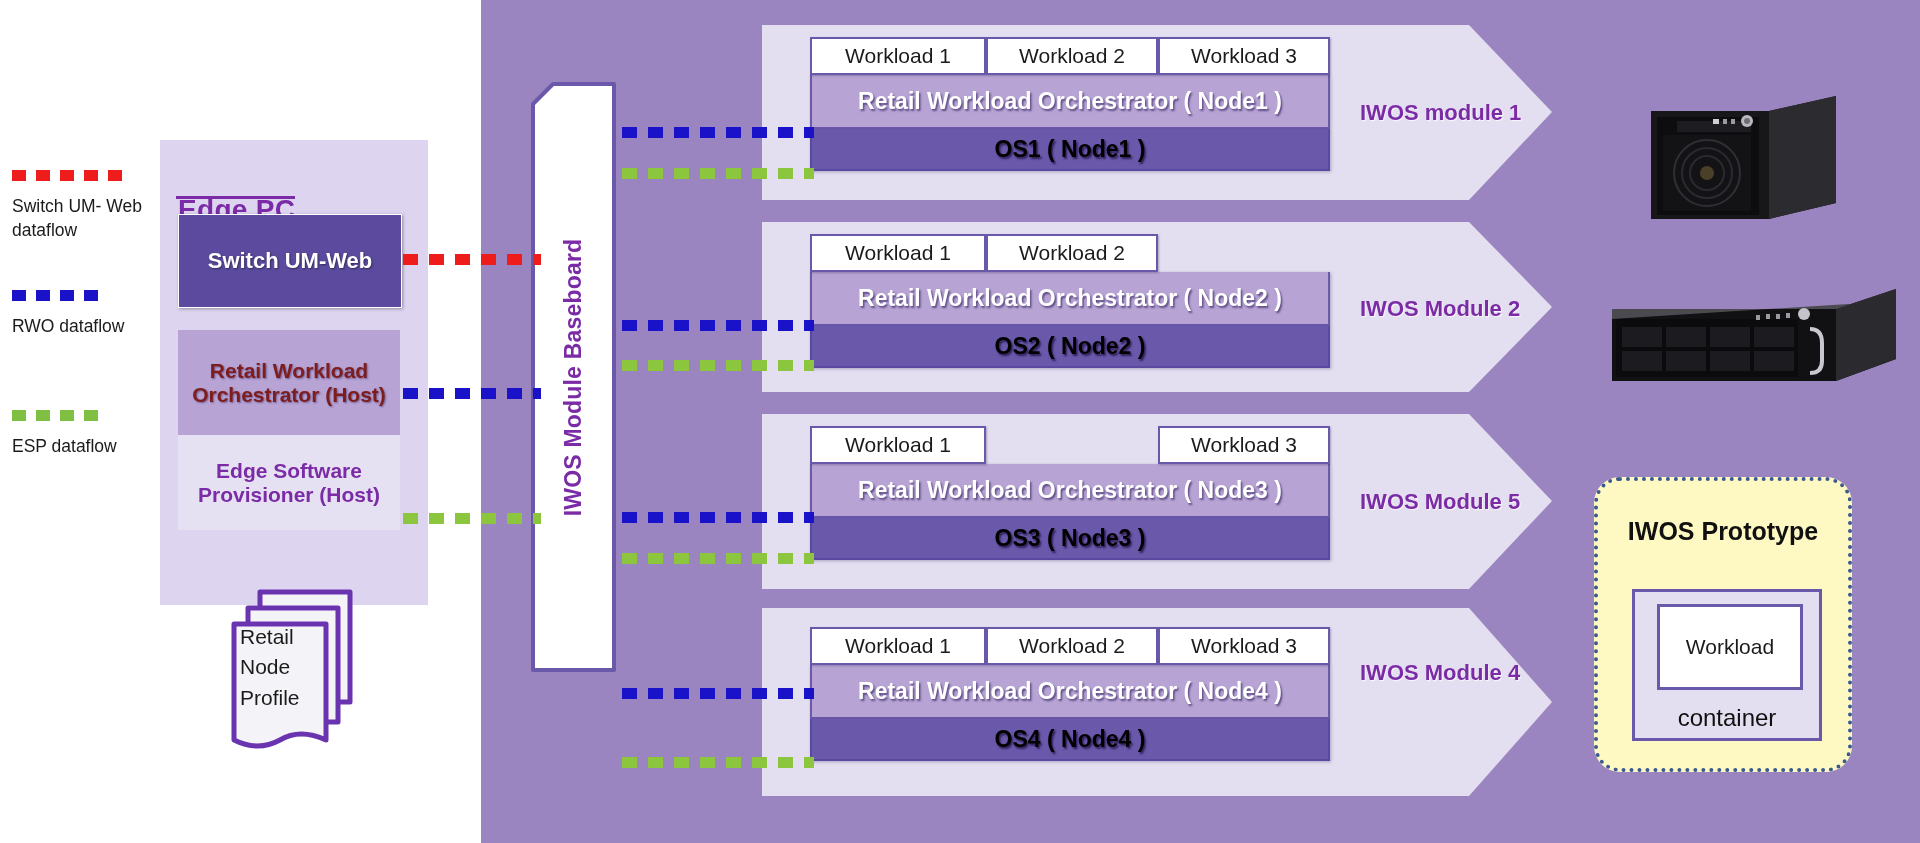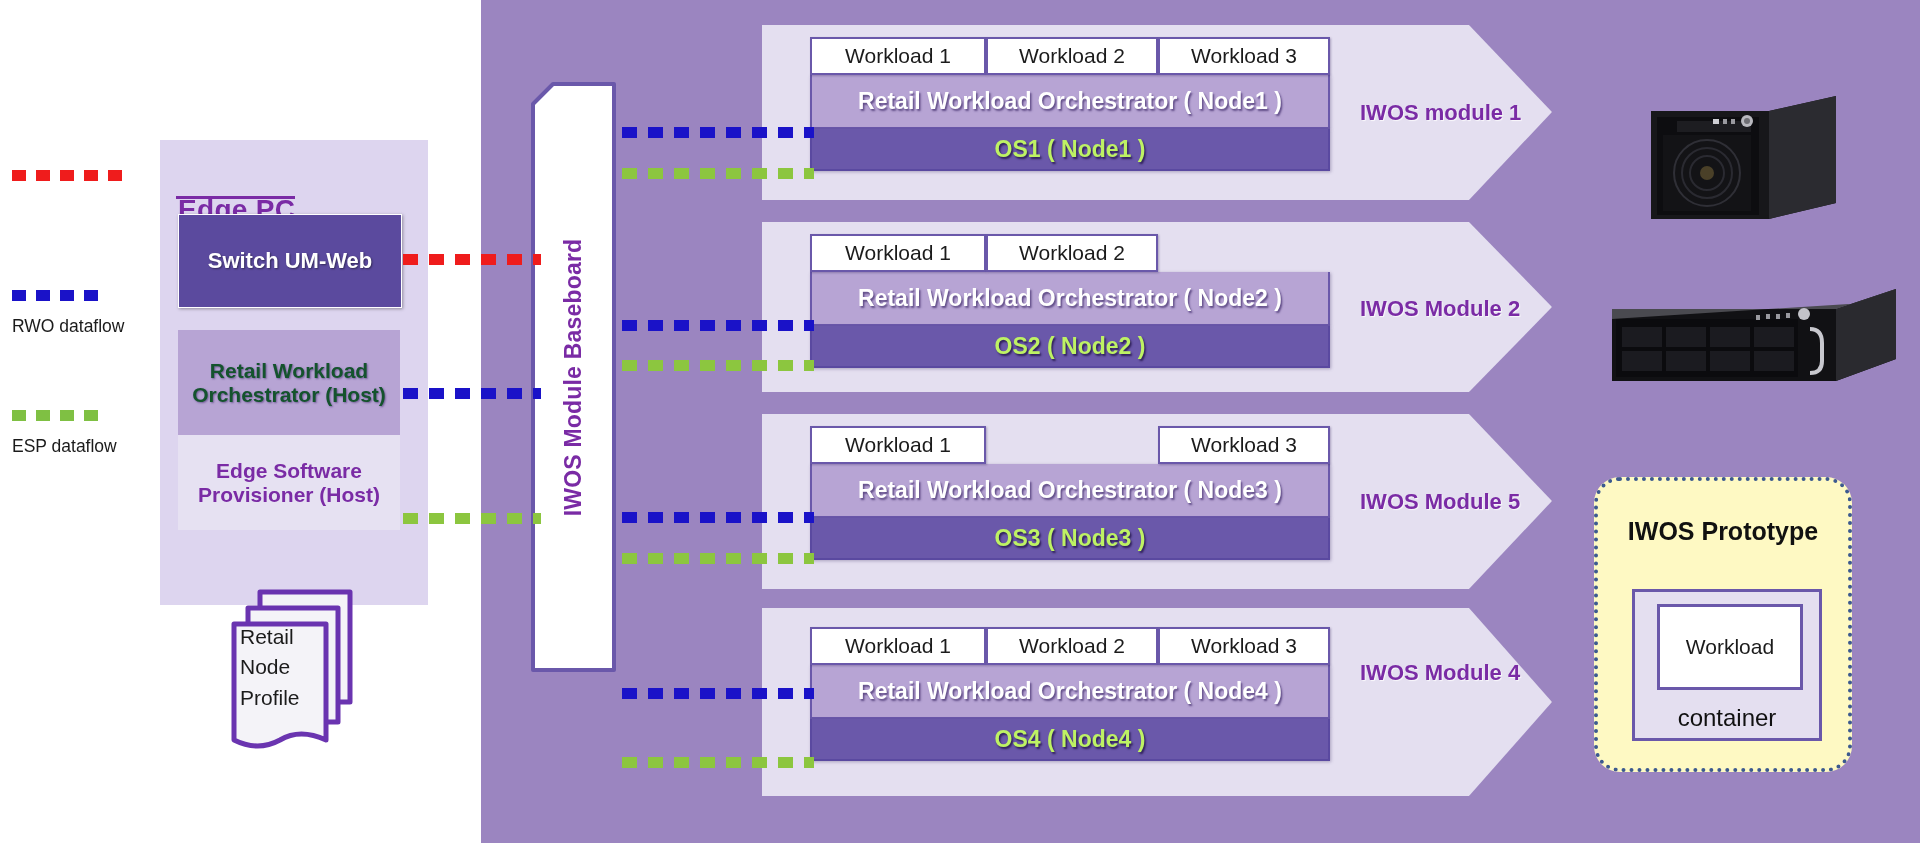--- a/index.html
+++ b/index.html
@@ -48,21 +48,21 @@
     background:#5b4a9e;border:1px solid #ffffff;
     display:flex;align-items:center;justify-content:center;text-align:center;
     color:#ffffff;font-weight:bold;font-size:22px;line-height:1.15;
     box-shadow:1px 1px 3px rgba(0,0,0,.35);
     text-shadow:1px 1px 2px rgba(0,0,0,.45);
   }
   .box-rwo-host{
     position:absolute;left:178px;top:330px;width:222px;height:105px;
     background:#b7a4d4;
     display:flex;align-items:center;justify-content:center;text-align:center;
-    color:#14532d;font-weight:bold;font-size:21px;line-height:1.12;
+    color:#7f1d1d;font-weight:bold;font-size:21px;line-height:1.12;
     text-shadow:1px 1px 2px rgba(90,70,130,.75);
   }
   .box-esp-host{
     position:absolute;left:178px;top:435px;width:222px;height:95px;
     background:#e6e1f2;
     display:flex;align-items:center;justify-content:center;text-align:center;
     color:#7a2ba5;font-weight:bold;font-size:21px;line-height:1.12;
   }
 
   
@@ -122,21 +122,21 @@
     background:#b7a4d4;border:2px solid #6a58aa;border-top:none;
     height:54px;display:flex;align-items:center;justify-content:center;
     color:#ffffff;font-weight:bold;font-size:23px;
     text-shadow:1.5px 1.5px 2px rgba(85,65,125,.9);
     box-sizing:border-box;
     box-shadow:1px 1px 3px rgba(60,45,100,.35);
   }
   .os{
     background:#6a58aa;border:2px solid #5a49a0;border-top:none;
     height:42px;display:flex;align-items:center;justify-content:center;
-    color:#bef264;font-weight:bold;font-size:23px;
+    color:#000000;font-weight:bold;font-size:23px;
     text-shadow:1.5px 1.5px 2px rgba(40,25,80,.9);
     box-sizing:border-box;
     box-shadow:1px 1px 3px rgba(60,45,100,.35);
   }
 
   
   .flow{position:absolute;height:11px;}
   .flow-red{background:repeating-linear-gradient(to right,#ef1c1c 0 15px,transparent 15px 26px);}
   .flow-blue{background:repeating-linear-gradient(to right,#1a12c8 0 15px,transparent 15px 26px);}
   .flow-green{background:repeating-linear-gradient(to right,#8cc63f 0 15px,transparent 15px 26px);}
@@ -171,20 +171,22 @@
 </style>
 </head>
 <body>
 
 <div id="stage">
 
   <div class="purple-bg"></div>
 
   <div class="legend-item" style="left:12px;top:170px;">
     <div class="legend-swatch sw-red"></div>
+    <div class="legend-label">Switch UM-
+Web dataflow</div>
   </div>
   <div class="legend-item" style="left:12px;top:290px;">
     <div class="legend-swatch sw-blue" style="width:92px;"></div>
     <div class="legend-label">RWO
 dataflow</div>
   </div>
   <div class="legend-item" style="left:12px;top:410px;">
     <div class="legend-swatch sw-green" style="width:92px;"></div>
     <div class="legend-label">ESP
 dataflow</div>

